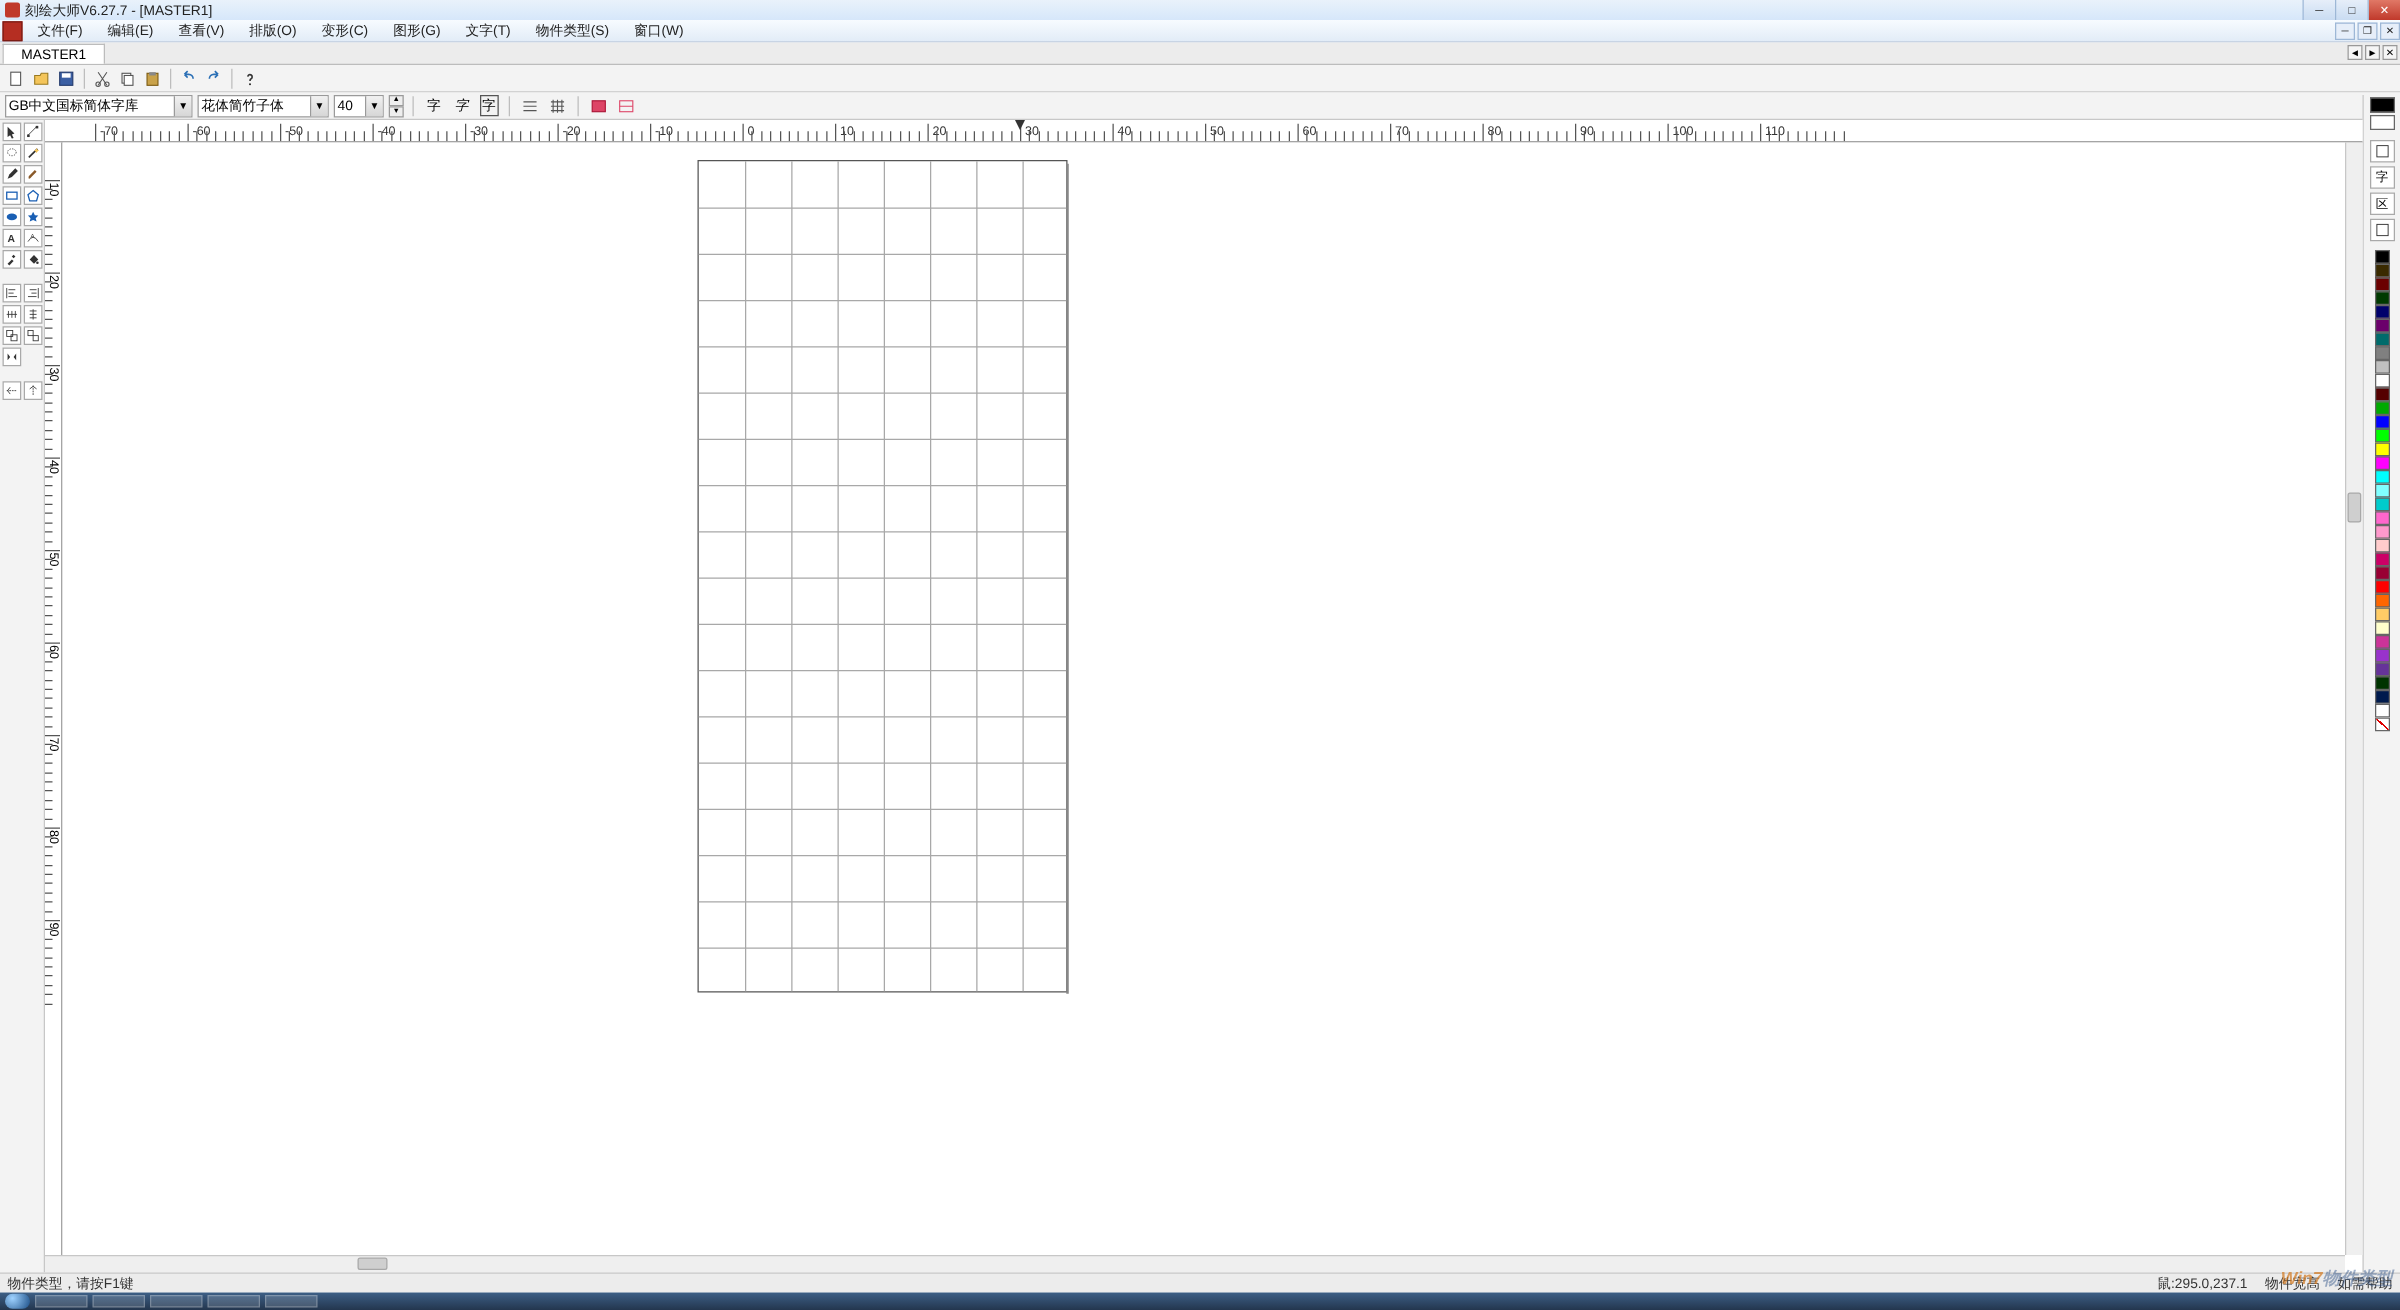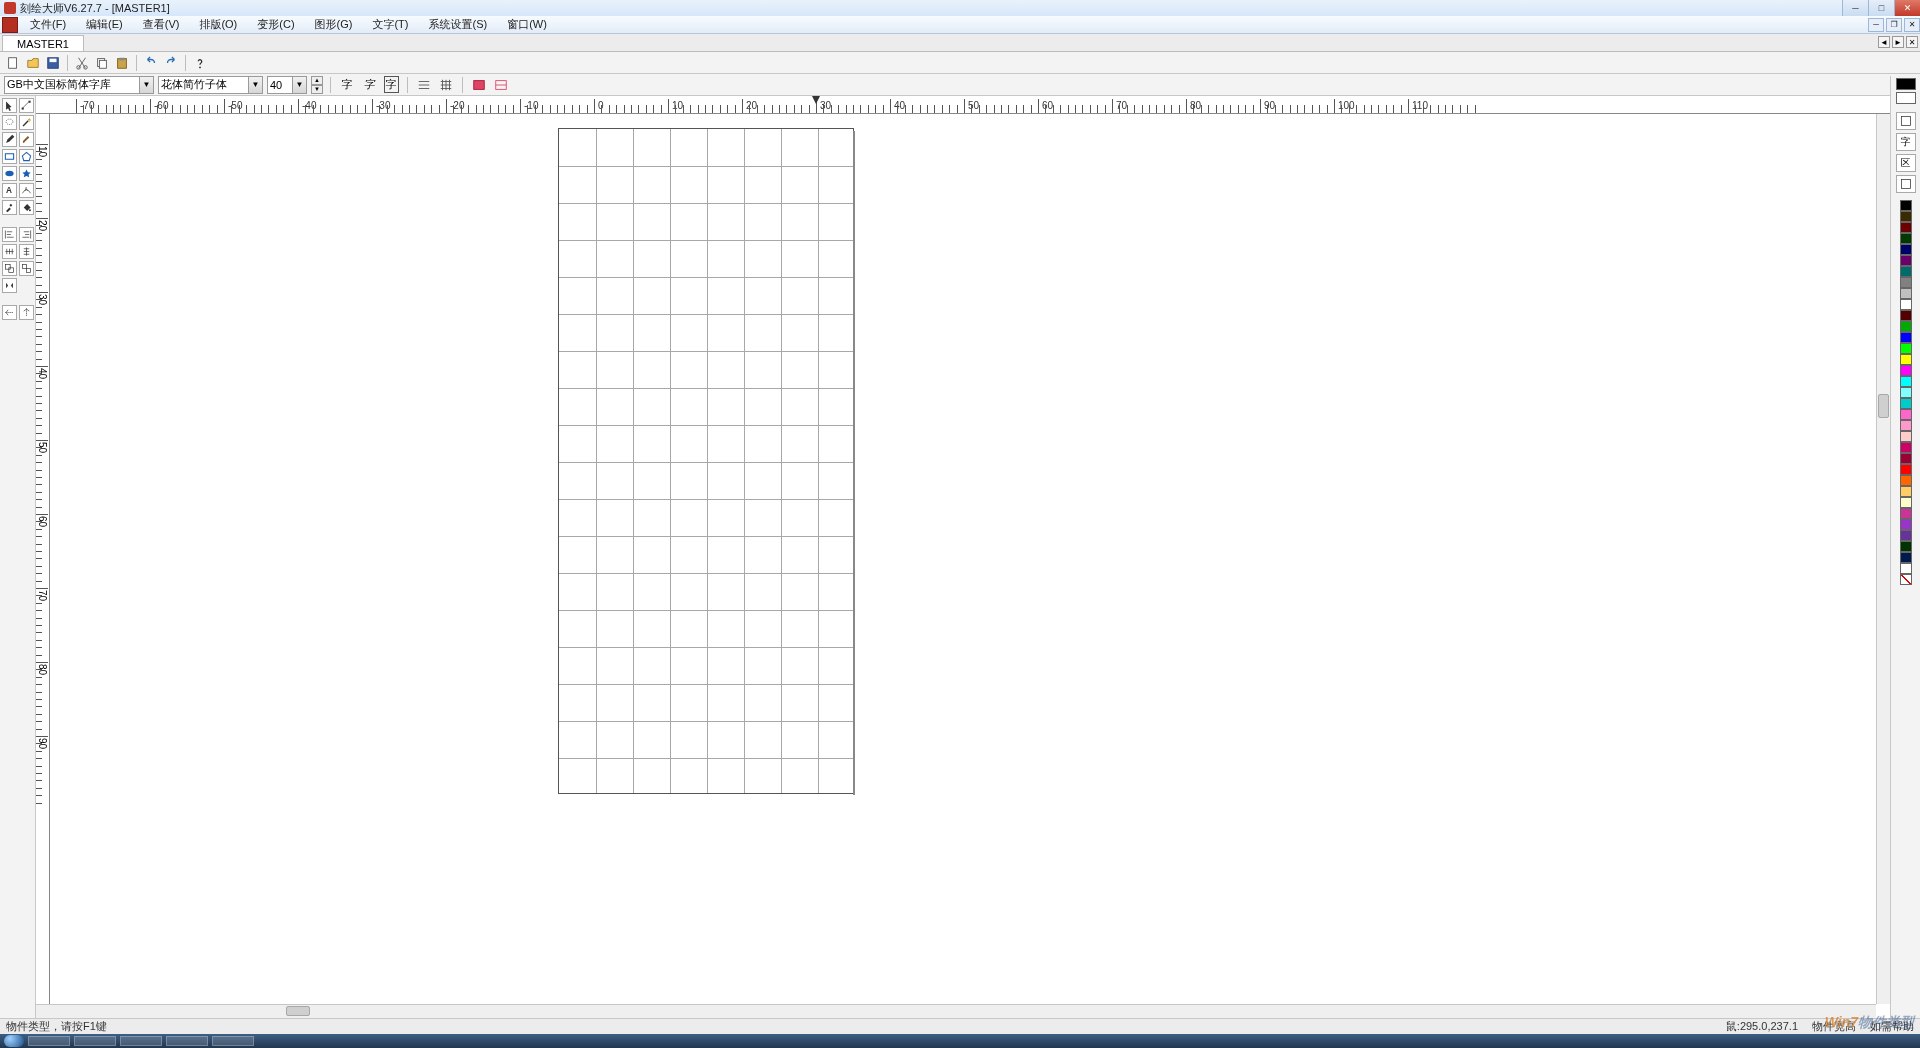--- a/index.html
+++ b/index.html
@@ -107,21 +107,21 @@
 
 <div class="menubar">
   <div class="mdibtn"></div>
   <span class="item">文件(F)</span>
   <span class="item">编辑(E)</span>
   <span class="item">查看(V)</span>
   <span class="item">排版(O)</span>
   <span class="item">变形(C)</span>
   <span class="item">图形(G)</span>
   <span class="item">文字(T)</span>
-  <span class="item">系统设置(S)</span>
+  <span class="item">物件类型(S)</span>
   <span class="item">窗口(W)</span>
   <div class="mdi-controls">
     <span>─</span>
     <span>❐</span>
     <span>✕</span>
   </div>
 </div>
 
 <div class="tabstrip">
   <div class="tab">

